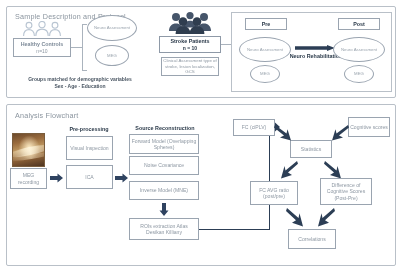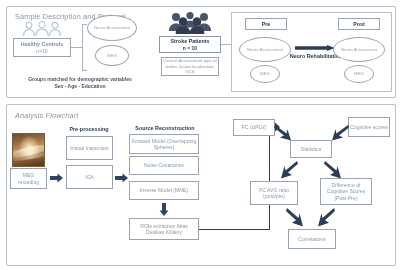--- a/index.html
+++ b/index.html
@@ -3,21 +3,21 @@
 <meta charset="utf-8">
 <style>
   html,body{margin:0;padding:0;background:#ffffff;}
   body{width:400px;height:270px;overflow:hidden;
        font-family:"Liberation Sans",sans-serif;color:#6f7a86;}
   .root{position:relative;width:400px;height:270px;background:#fff;}
 
   
   .panel{position:absolute;border:1px solid #b9c0c8;border-radius:2px;background:#fff;}
   #panel-sample{left:6px;top:6px;width:388px;height:90px;}
-  #panel-flow{left:6px;top:104px;width:388px;height:160px;font-style:italic;}
+  #panel-flow{left:6px;top:104px;width:388px;height:160px;}
 
   .panel-title{position:absolute;font-size:7.2px;color:#8a949e;letter-spacing:.2px;}
 
   
   .box{position:absolute;border:1px solid #9aa4b0;background:#fff;
        display:flex;align-items:center;justify-content:center;text-align:center;
        font-size:5.1px;line-height:1.25;color:#8d97a2;padding:1px;box-sizing:border-box;}
   .box.bold{font-weight:bold;color:#2b3a4a;font-size:5.4px;}
 
   .ell{position:absolute;border:1px solid #9aa4b0;border-radius:50%;background:#fff;

